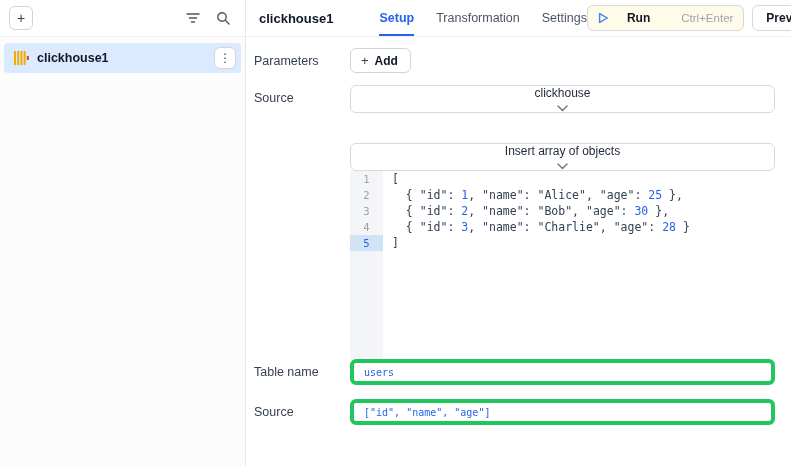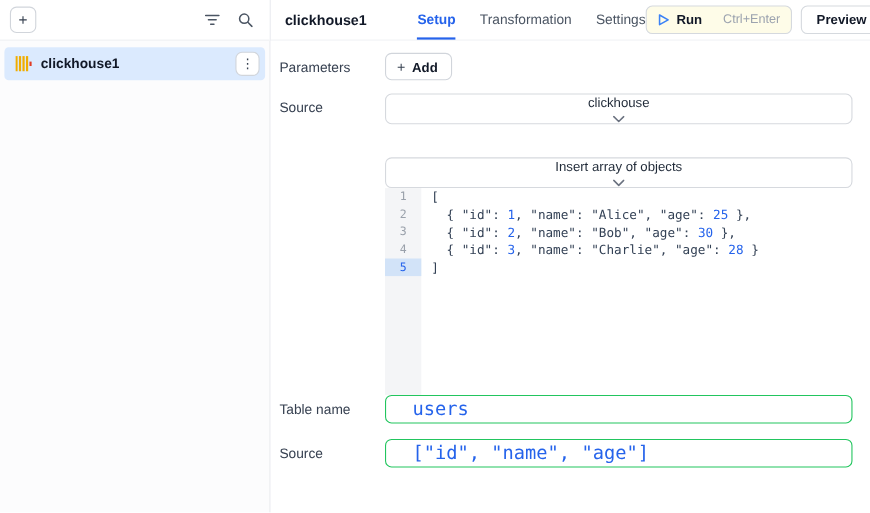--- a/index.html
+++ b/index.html
@@ -22,21 +22,21 @@
   .kebab-btn { width:22px; height:22px; border:1px solid #d1d5db; border-radius:6px; background:#fff; color:#374151; font-size:12px; display:flex; align-items:center; justify-content:center; cursor:pointer; }
 
   
   .main { flex:1; display:flex; flex-direction:column; min-width:0; }
   .main-header { height:37px; flex-shrink:0; display:flex; align-items:center; padding:0 10px 0 13px; border-bottom:1px solid #eef0f3; }
   .main-title { font-size:13px; font-weight:600; color:#111827; margin-right:46px; white-space:nowrap; }
   .tabs { display:flex; gap:22px; height:100%; align-items:stretch; }
   .tab { font-size:12.5px; color:#4b5563; display:flex; align-items:center; border-bottom:2px solid transparent; padding-top:2px; cursor:pointer; white-space:nowrap; }
   .tab.active { color:#2563eb; border-bottom-color:#2563eb; font-weight:600; }
   .header-actions { margin-left:auto; display:flex; gap:8px; align-items:center; }
-  .run-btn { display:flex; align-items:center; gap:6px; border:1px solid #d5d9de; background:#fefce8; border-radius:6px; padding:5px 10px; font-size:12px; cursor:pointer; }
+  .run-btn { display:flex; align-items:center; gap:18px; border:1px solid #d5d9de; background:#fefce8; border-radius:6px; padding:5px 10px; font-size:12px; cursor:pointer; }
   .run-label { font-weight:600; color:#111827; }
   .run-shortcut { color:#9ca3af; font-size:11.5px;margin-left:13px; }
   .preview-btn { border:1px solid #d5d9de; background:#fff; border-radius:6px; padding:5px 13px; font-size:12px; font-weight:600; color:#111827; cursor:pointer; }
 
   
   .content { flex:1; padding:11px 16px 0 8px; overflow:hidden; background:#fff; }
   .form-row { display:flex; align-items:flex-start; }
   .form-label { width:96px; flex-shrink:0; font-size:12.5px; color:#374151; padding-top:6px; }
   .form-field { flex:1; min-width:0; }
   .mb12 { margin-bottom:12px; } .mb9 { margin-bottom:9px; } .mb8 { margin-bottom:0; } .mb14 { margin-bottom:14px; }
@@ -52,21 +52,21 @@
   
   .editor { height:188px; display:flex; overflow:hidden; background:#fff; }
   .editor-gutter { width:33px; flex-shrink:0; background:#f4f5f7; display:flex; flex-direction:column; }
   .gutter-cell { height:16px; line-height:16px; text-align:center; font-family:"DejaVu Sans Mono", monospace; font-size:10.5px; color:#9aa1ab; }
   .gutter-cell.active { background:#d2e3f8; color:#2563eb; }
   .editor-code { flex:1; padding-left:9px; overflow:hidden; }
   .code-line { height:16px; line-height:16px; font-family:"DejaVu Sans Mono", monospace; font-size:11.5px; white-space:pre; cursor:text; }
   .tk-punct, .tk-key, .tk-str { color:#334155; }
   .tk-num { color:#2563eb; }
 
-  .text-input { width:100%; height:26px; border:1px solid #22c55e; border-radius:6px; background:#fff; padding:0 24px; font-size:17px; color:#2563eb; outline:none; }
+  .text-input { width:100%; height:26px; border:4px solid #22c55e; border-radius:6px; background:#fff; padding:0 10px; font-size:10px; color:#2563eb; outline:none; }
   .text-input.mono { font-family:"DejaVu Sans Mono", monospace; }
 </style>
 </head>
 <body>
 
 <div class="app">
 
   <aside class="sidebar">
     <div class="sidebar-top">
       <button class="add-node-btn">+</button>

